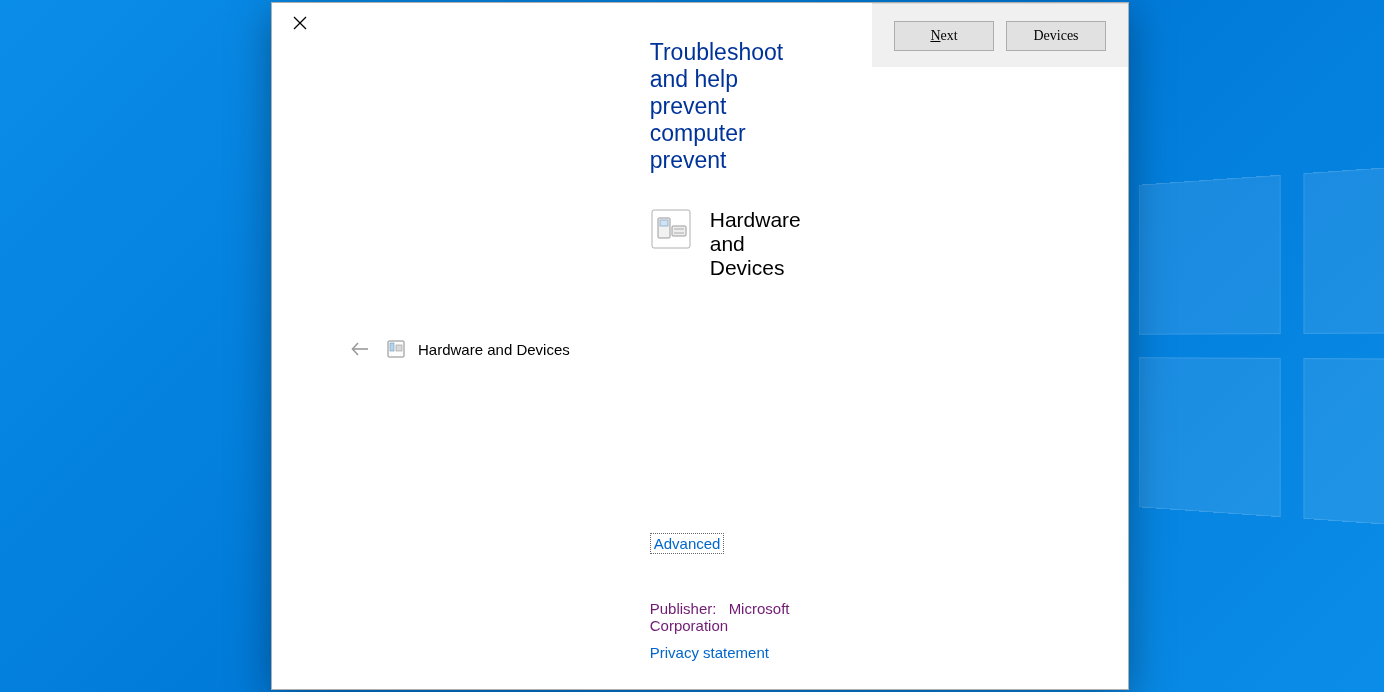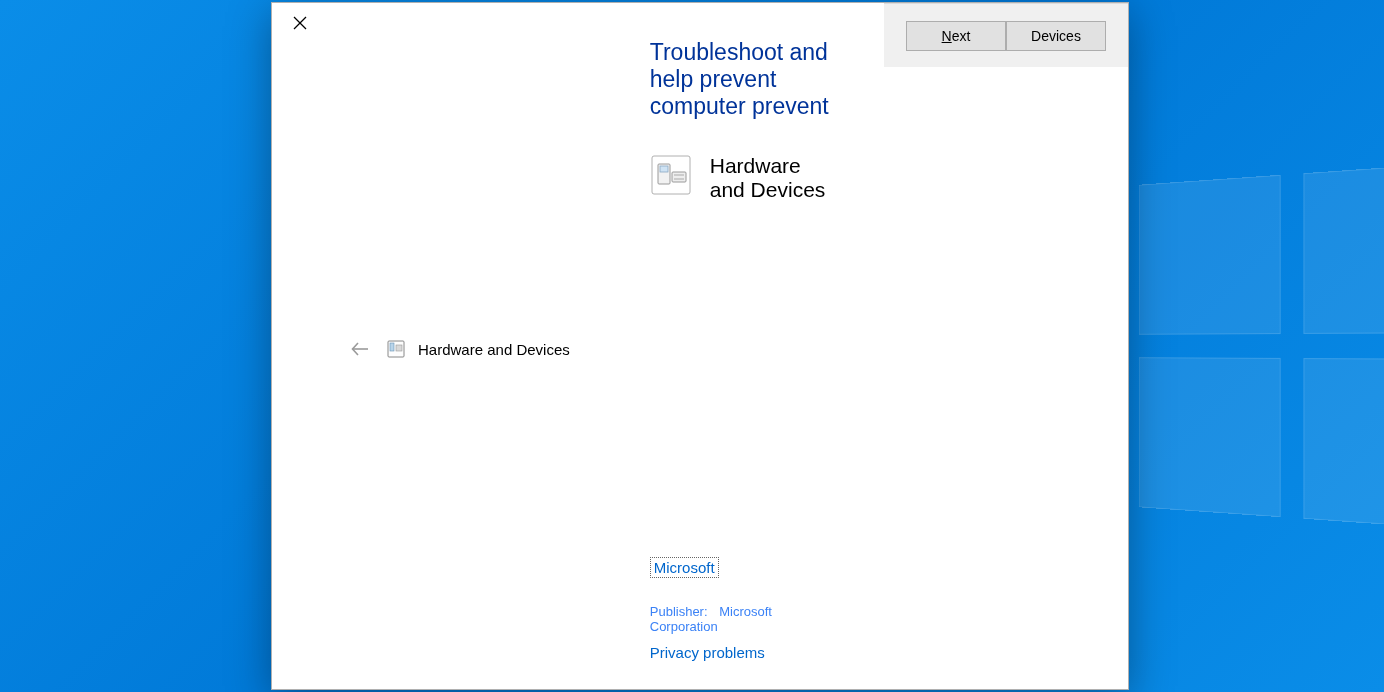--- a/index.html
+++ b/index.html
@@ -116,40 +116,43 @@
       display: inline-block;
       font-size: 15px;
       color: #0066cc;
       border: 1px dotted #666;
       padding: 1px 3px;
       cursor: pointer;
       margin-bottom: 26px;
       width: fit-content;
     }
     .publisher-row {
-      font-size: 13px;
-      color: #3b82f6;
+      font-size: 15px;
+      color: #701a75;
       margin-bottom: 10px;
+      margin-top: 20px;
     }
     .publisher-row .label { margin-right: 8px; }
     .privacy-link {
       font-size: 15px;
       color: #0066cc;
       cursor: pointer;
       margin-bottom: 18px;
       width: fit-content;
     }
     .button-bar {
       background: #f0f0f0;
       border-top: 1px solid #dcdcdc;
       height: 64px;
       display: flex;
       align-items: center;
       justify-content: flex-end;
       padding: 0 22px;
+      gap: 12px;
+      font-family: Liberation Serif, serif;
     }
     .win-button {
       min-width: 100px;
       height: 30px;
       background: #e1e1e1;
       border: 1px solid #adadad;
       font-size: 14px;
       font-family: inherit;
       cursor: pointer;
       padding: 0 16px;
@@ -206,27 +209,27 @@
           <rect x="24" y="24" width="10" height="2" fill="#ccc"></rect>
         </svg>
       </div>
       <div>
         <div class="item-title">Hardware and Devices</div>
       </div>
     </div>
 
     <div class="spacer"></div>
 
-    <a class="advanced-link">Microsoft</a>
+    <a class="advanced-link">Advanced</a>
 
     <div class="publisher-row">
       <span class="label">Publisher:</span>
       <span>Microsoft Corporation</span>
     </div>
 
-    <a class="privacy-link">Privacy problems</a>
+    <a class="privacy-link">Privacy statement</a>
   </div>
 
   <div class="button-bar">
     <button class="win-button"><span style="text-decoration:underline">N</span><span>ext</span></button>
     <button class="win-button">Devices</button>
   </div>
 </div>
 
 </body></html>

